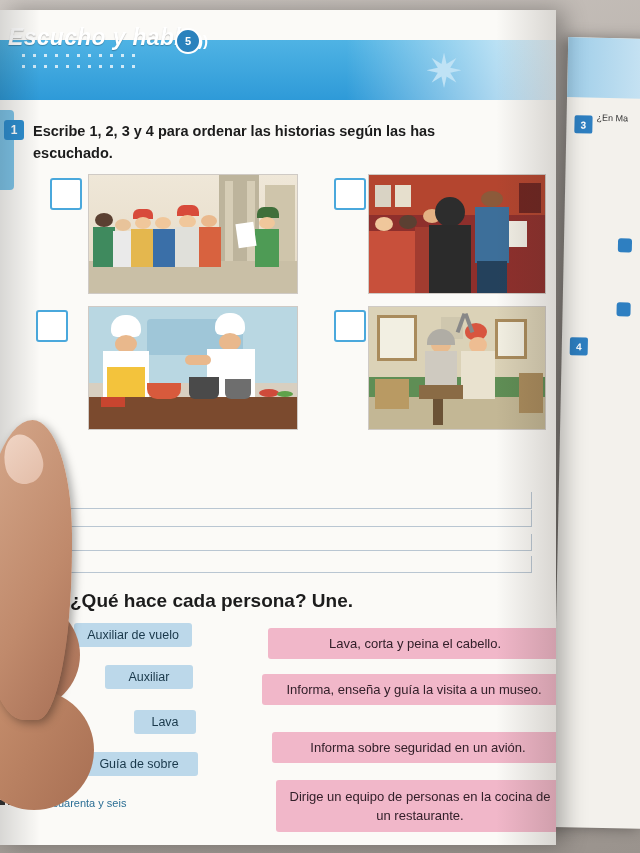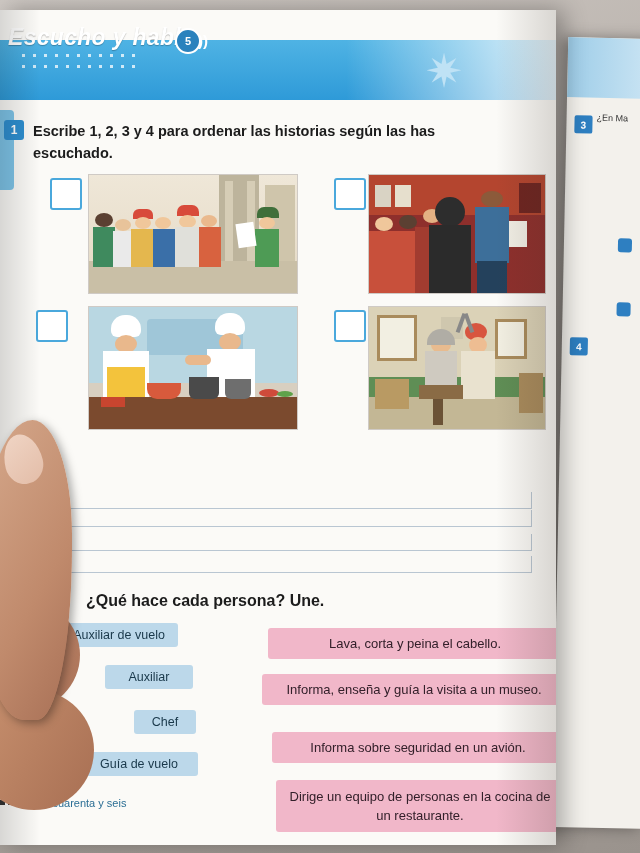--- a/index.html
+++ b/index.html
@@ -175,21 +175,21 @@
   .ex2 { left: 44px; top: 580px; background:#2e8fd0; }
 
   .instr {
     position: absolute;
     font-size: 14.5px;
     color: #1c1c1c;
     line-height: 22px;
     font-weight: 600;
   }
   .instr-1 { left: 33px; top: 110px; width: 430px; }
-  .instr-2 { left: 86px; top: 580px; width: 380px; font-weight: 600; font-size: 16px;}
+  .instr-2 { left: 70px; top: 580px; width: 380px; font-weight: 600; font-size: 19px;}
 
   
   .img-box {
     position: absolute;
     border: 1px solid #cfcac5;
     overflow: hidden;
     background: #eee;
   }
   .chk {
     position: absolute;
@@ -443,24 +443,24 @@
     <div class="bullet-dot"></div>
 
     <div class="wline" style="top:482px;"></div>
     <div class="wline" style="top:500px;"></div>
     <div class="wline" style="top:524px; left:64px; width:466px;"></div>
     <div class="wline" style="top:546px; left:64px; width:466px;"></div>
 
     <div class="ex-num ex2">2</div>
     <div class="instr instr-2">¿Qué hace cada persona? Une.</div>
 
-    <div class="pill" style="left:60px; top:613px; width:118px;">Auxiliar de vuelo</div>
+    <div class="pill" style="left:74px; top:613px; width:118px;">Auxiliar de vuelo</div>
     <div class="pill" style="left:105px; top:655px; width:88px;">Auxiliar</div>
-    <div class="pill" style="left:134px; top:700px; width:62px;">Chef</div>
-    <div class="pill" style="left:80px; top:742px; width:118px;">Guía de vuelo</div>
+    <div class="pill" style="left:134px; top:700px; width:62px;">Lava</div>
+    <div class="pill" style="left:80px; top:742px; width:118px;">Guía de sobre</div>
 
     <div class="pill-pink" style="left:268px; top:618px; width:294px;">Lava, corta y peina el cabello.</div>
     <div class="pill-pink" style="left:262px; top:664px; width:304px;">Informa, enseña y guía la visita a un museo.</div>
     <div class="pill-pink" style="left:272px; top:722px; width:292px;">Informa sobre seguridad en un avión.</div>
     <div class="pill-pink" style="left:276px; top:770px; width:288px; line-height:19px;">Dirige un equipo de personas en la cocina de un restaurante.</div>
 
     <div class="footer-rule"></div>
     <div class="footer">
       <b>46</b>
       <span>cuarenta y seis</span>

